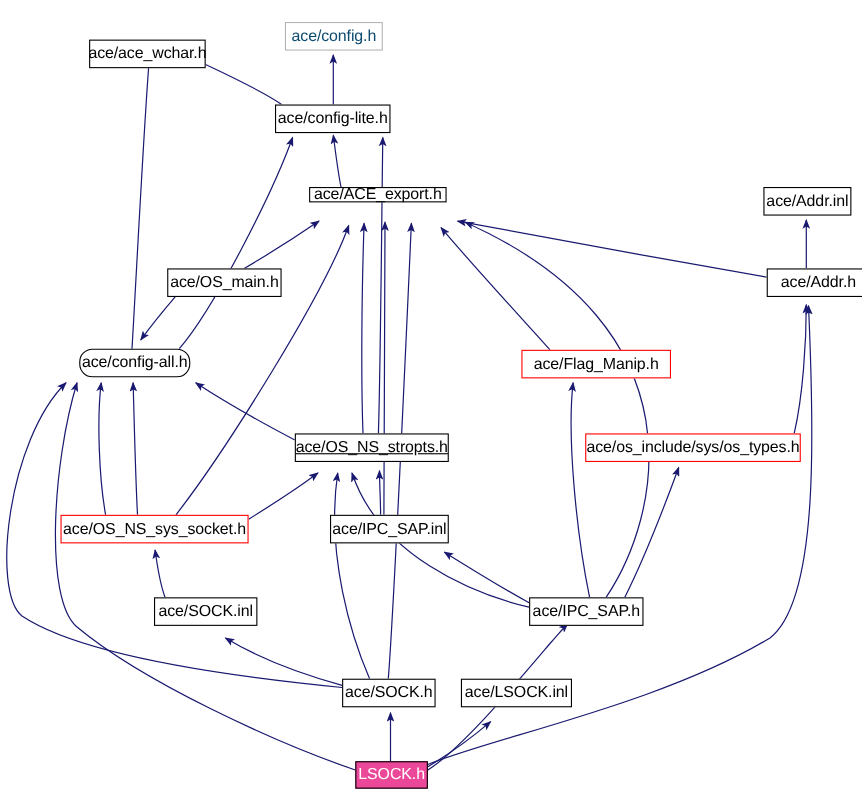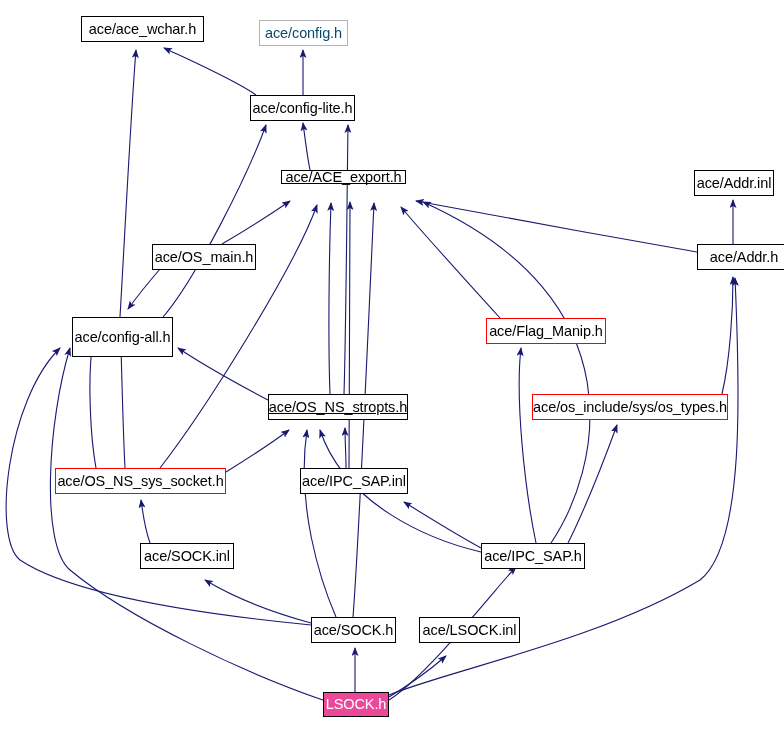--- a/index.html
+++ b/index.html
@@ -94,45 +94,45 @@
         <path d="M 481,548 C 452,532 420,512 404,502" fill="none" stroke="#191970" stroke-width="1.1" marker-end="url(#arrowhead)"></path>
         <path d="M 311,623 C 282,615 238,600 205,580" fill="none" stroke="#191970" stroke-width="1.1" marker-end="url(#arrowhead)"></path>
         <path d="M 355,692 L 355,648" fill="none" stroke="#191970" stroke-width="1.1" marker-end="url(#arrowhead)"></path>
         <path d="M 389,697 C 409,685 432,668 446,656" fill="none" stroke="#191970" stroke-width="1.1" marker-end="url(#arrowhead)"></path>
         <path d="M 389,700 C 420,680 466,625 500,585 C 508,576 513,570 516,567" fill="none" stroke="#191970" stroke-width="1.1" marker-end="url(#arrowhead)"></path>
         <path d="M 389,695 C 450,670 600,640 700,580 C 745,545 740,390 735,278" fill="none" stroke="#191970" stroke-width="1.1" marker-end="url(#arrowhead)"></path>
         <path d="M 323,700 C 250,675 130,620 70,570 C 40,545 48,420 70,348" fill="none" stroke="#191970" stroke-width="1.1" marker-end="url(#arrowhead)"></path>
       </g>
   </svg>
   <div id="nodes">
-      <div class="node " style="left: 81px; top: 16px; width: 123px; height: 26px; align-items: center;">
+      <div class="node " style="left: 81px; top: 36px; width: 106px; height: 26px; align-items: center;">
         <span>ace/ace_wchar.h</span>
       </div>
       <div class="node grey" style="left: 259px; top: 20px; width: 89px; height: 26px;">
         <span>ace/config.h</span>
       </div>
       <div class="node " style="left: 250px; top: 95px; width: 105px; height: 26px;">
         <span>ace/config-lite.h</span>
       </div>
       <div class="node " style="left: 281px; top: 170px; width: 125px; height: 14px;">
         <span>ace/ACE_export.h</span>
       </div>
       <div class="node " style="left: 694px; top: 170px; width: 80px; height: 26px;">
         <span>ace/Addr.inl</span>
       </div>
       <div class="node " style="left: 152px; top: 244px; width: 104px; height: 26px;">
         <span>ace/OS_main.h</span>
       </div>
       <div class="node " style="left: 697px; top: 244px; width: 94px; height: 26px;">
         <span>ace/Addr.h</span>
       </div>
-      <div class="node " style="left: 72px; top: 317px; width: 101px; height: 40px;">
+      <div class="node " style="left: 72px; top: 317px; width: 101px; height: 26px; border-radius: 12px;">
         <span>ace/config-all.h</span>
       </div>
-      <div class="node red" style="left: 486px; top: 318px; width: 120px; height: 26px;">
+      <div class="node red" style="left: 474px; top: 318px; width: 136px; height: 26px;">
         <span>ace/Flag_Manip.h</span>
       </div>
       <div class="node " style="left: 268px; top: 394px; width: 140px; height: 26px; text-decoration: underline;">
         <span>ace/OS_NS_stropts.h</span>
       </div>
       <div class="node red" style="left: 532px; top: 394px; width: 196px; height: 26px; align-items: center;">
         <span>ace/os_include/sys/os_types.h</span>
       </div>
       <div class="node red" style="left: 55px; top: 468px; width: 171px; height: 26px;">
         <span>ace/OS_NS_sys_socket.h</span>

